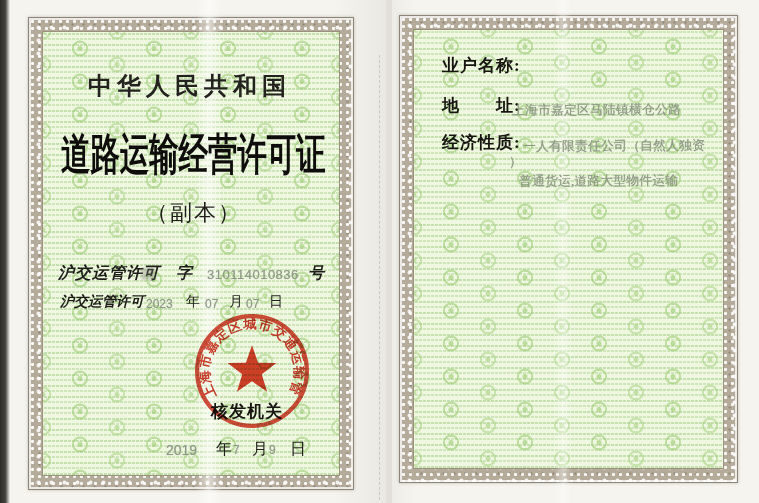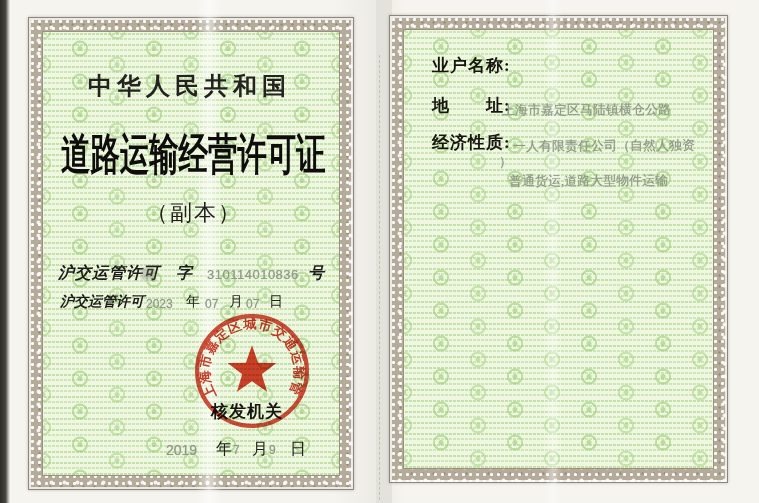--- a/index.html
+++ b/index.html
@@ -8,21 +8,21 @@
     background:#f5f4ef;
     font-family:"Liberation Serif", serif;
   }
   
   .scan-edge{
     position:absolute; left:0; top:0; width:10px; height:503px;
     background:linear-gradient(90deg,#2c2b28 0%,#47453f 55%,rgba(71,69,63,0) 100%);
   }
   .page{position:absolute; top:0; height:503px;}
   .page-left{left:0; width:392px; background:linear-gradient(90deg,rgba(0,0,0,0) 85%, rgba(120,115,100,.10));}
-  .page-right{left:376px; width:367px; background:linear-gradient(90deg, rgba(120,115,100,.08), rgba(0,0,0,0) 8%);}
+  .page-right{left:386px; width:367px; background:linear-gradient(90deg, rgba(120,115,100,.08), rgba(0,0,0,0) 8%);}
   
   .frame{
     position:absolute; box-sizing:border-box; padding:13px;
     background-color:#b5ab9a;
     background-image:
       radial-gradient(circle, rgba(255,255,255,.95) 1.2px, rgba(255,255,255,0) 2px),
       radial-gradient(circle, rgba(255,255,255,.85) 1.6px, rgba(255,255,255,0) 2.4px),
       radial-gradient(circle, rgba(72,64,50,.30) .8px, rgba(72,64,50,0) 1.5px);
     background-size:7px 7px, 13px 13px, 11px 11px;
     background-position:0 0, 3px 3px, 5px 1px;

